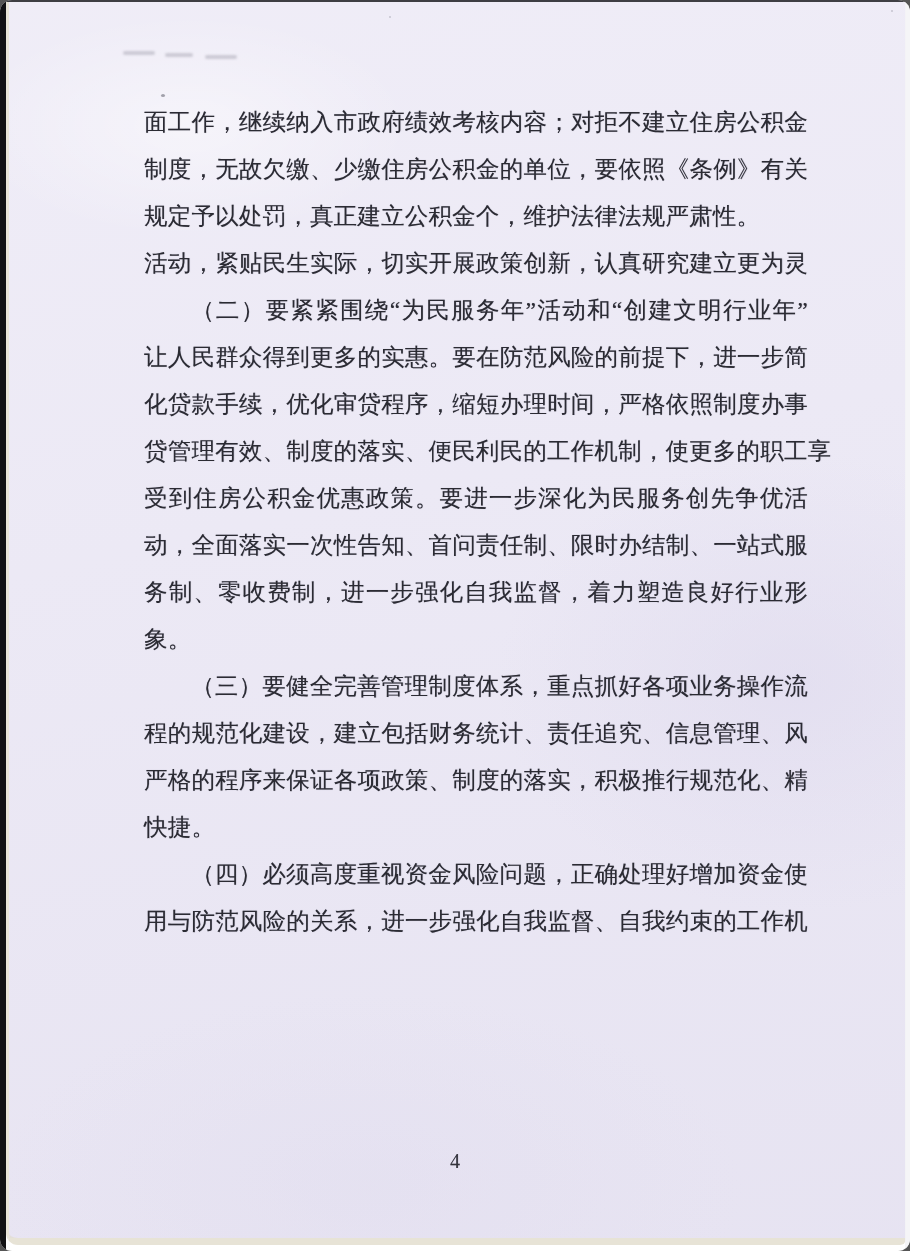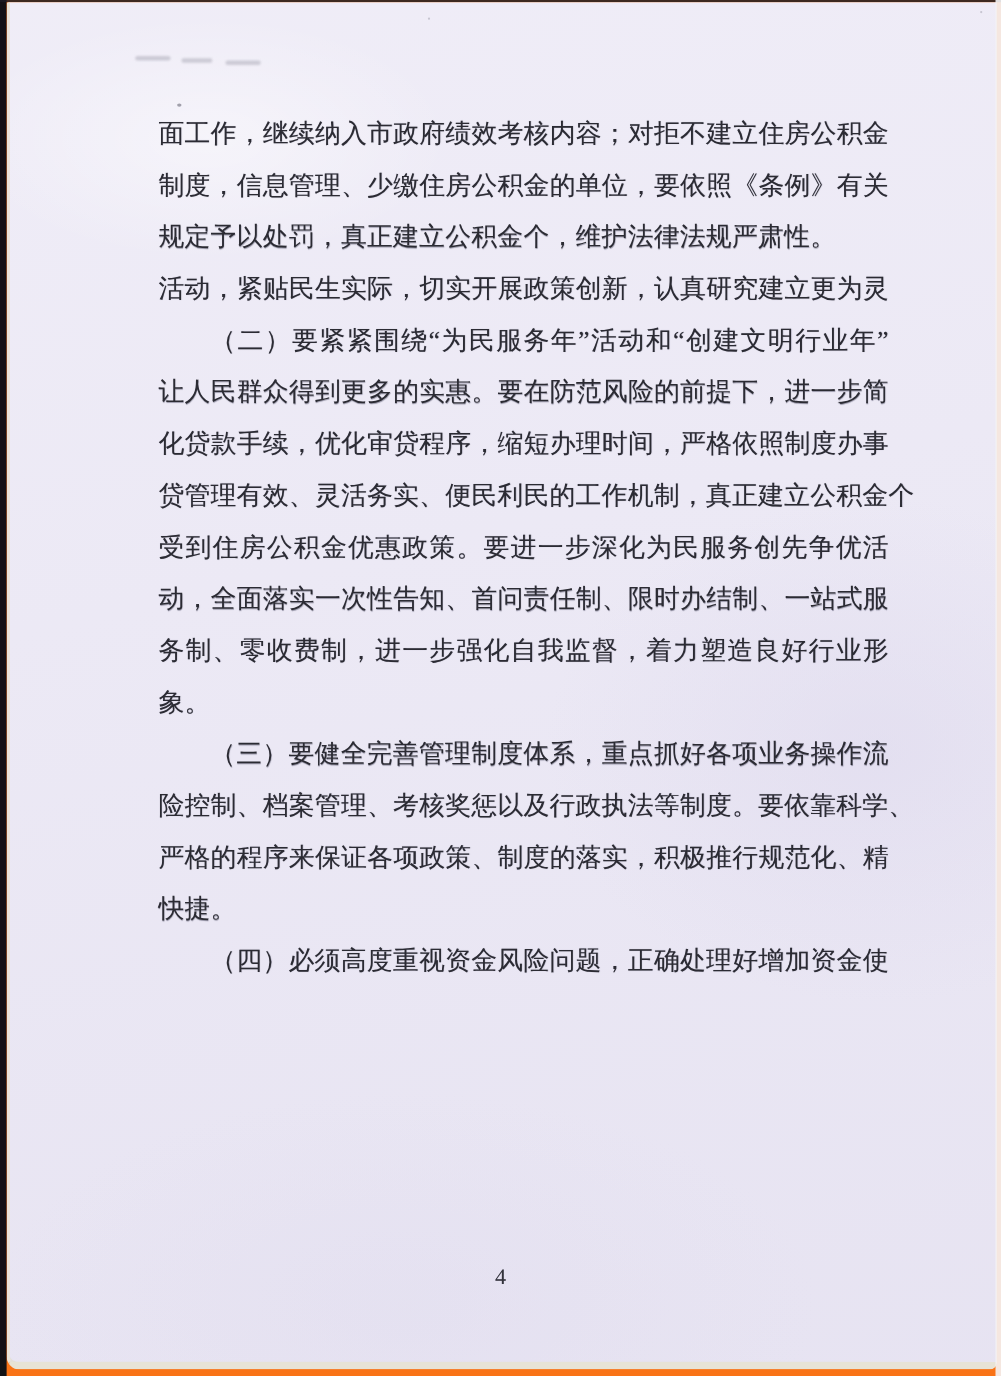--- a/index.html
+++ b/index.html
@@ -1,22 +1,23 @@
 <!DOCTYPE html>
 <html lang="zh"><head>
 <meta charset="utf-8">
 <style>
   html,body{margin:0;padding:0;background:#555;}
   .scan{
     position:relative;
     width:910px;height:1251px;
     margin:0 auto;
-    background:#f97316;
+    background:#ffffff;
     overflow:hidden;
     font-family:"Liberation Serif","DejaVu Serif",serif;
+    border-radius:12px;
   }
   
   .edge-left{position:absolute;left:0;top:0;width:6px;height:100%;background:#121214;}
   .edge-top{position:absolute;left:0;top:0;width:100%;height:2px;background:rgba(28,28,34,.85);}
   .edge-right{position:absolute;right:0;top:0;width:5px;height:100%;background:#f4f4f6;opacity:.9;}
   
   .paper{
     position:absolute;left:6px;top:2px;
     width:897px;height:1236px;
     background:#edeaf6;
@@ -73,34 +74,35 @@
     <div class="smudge sm1"></div>
     <div class="smudge sm2"></div>
     <div class="smudge sm3"></div>
     <div class="speck sp1"></div>
     <div class="speck sp2"></div>
     <div class="speck sp3"></div>
   </div>
 
   <div class="textblock" id="textblock">
       <div class="line">面工作，继续纳入市政府绩效考核内容；对拒不建立住房公积金</div>
-      <div class="line">制度，信息管理、少缴住房公积金的单位，要依照《条例》有关</div>
+      <div class="line">制度，无故欠缴、少缴住房公积金的单位，要依照《条例》有关</div>
       <div class="line end">规定予以处罚，真正建立公积金个，维护法律法规严肃性。</div>
       <div class="line">活动，紧贴民生实际，切实开展政策创新，认真研究建立更为灵</div>
       <div class="line indent">（二）要紧紧围绕“为民服务年”活动和“创建文明行业年”</div>
       <div class="line">让人民群众得到更多的实惠。要在防范风险的前提下，进一步简</div>
       <div class="line">化贷款手续，优化审贷程序，缩短办理时间，严格依照制度办事</div>
-      <div class="line">贷管理有效、灵活务实、便民利民的工作机制，真正建立公积金个</div>
+      <div class="line">贷管理有效、制度的落实、便民利民的工作机制，使更多的职工享</div>
       <div class="line">受到住房公积金优惠政策。要进一步深化为民服务创先争优活</div>
       <div class="line">动，全面落实一次性告知、首问责任制、限时办结制、一站式服</div>
       <div class="line">务制、零收费制，进一步强化自我监督，着力塑造良好行业形</div>
       <div class="line end">象。</div>
       <div class="line indent">（三）要健全完善管理制度体系，重点抓好各项业务操作流</div>
-      <div class="line">险控制、档案管理、考核奖惩以及行政执法等制度。要依靠科学、</div>
+      <div class="line">程的规范化建设，建立包括财务统计、责任追究、信息管理、风</div>
       <div class="line">严格的程序来保证各项政策、制度的落实，积极推行规范化、精</div>
       <div class="line end">快捷。</div>
       <div class="line indent">（四）必须高度重视资金风险问题，正确处理好增加资金使</div>
+      <div class="line">用与防范风险的关系，进一步强化自我监督、自我约束的工作机</div>
     </div>
 
   <div class="pagenum">4</div>
 
   <div class="edge-right"></div>
 </div>
 
 </body></html>

